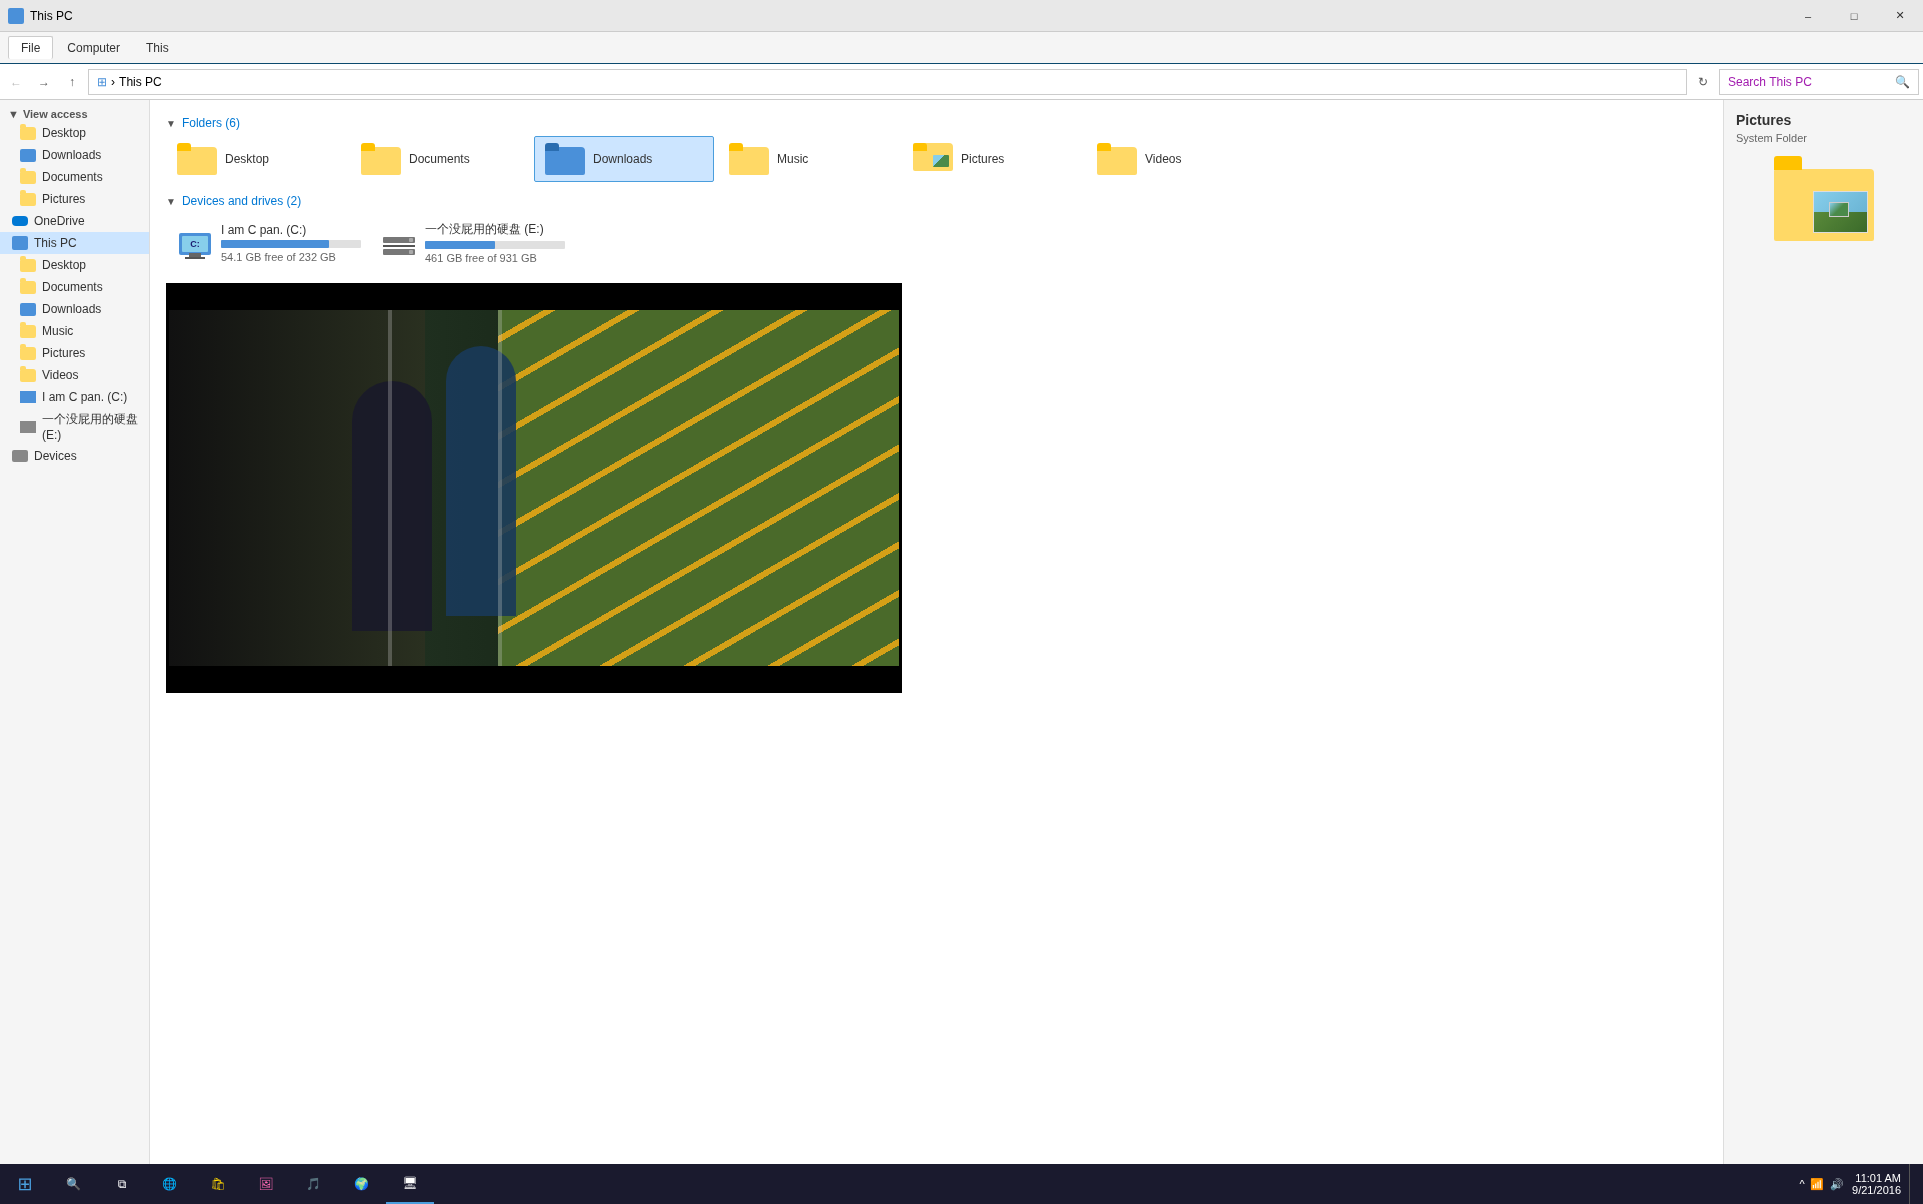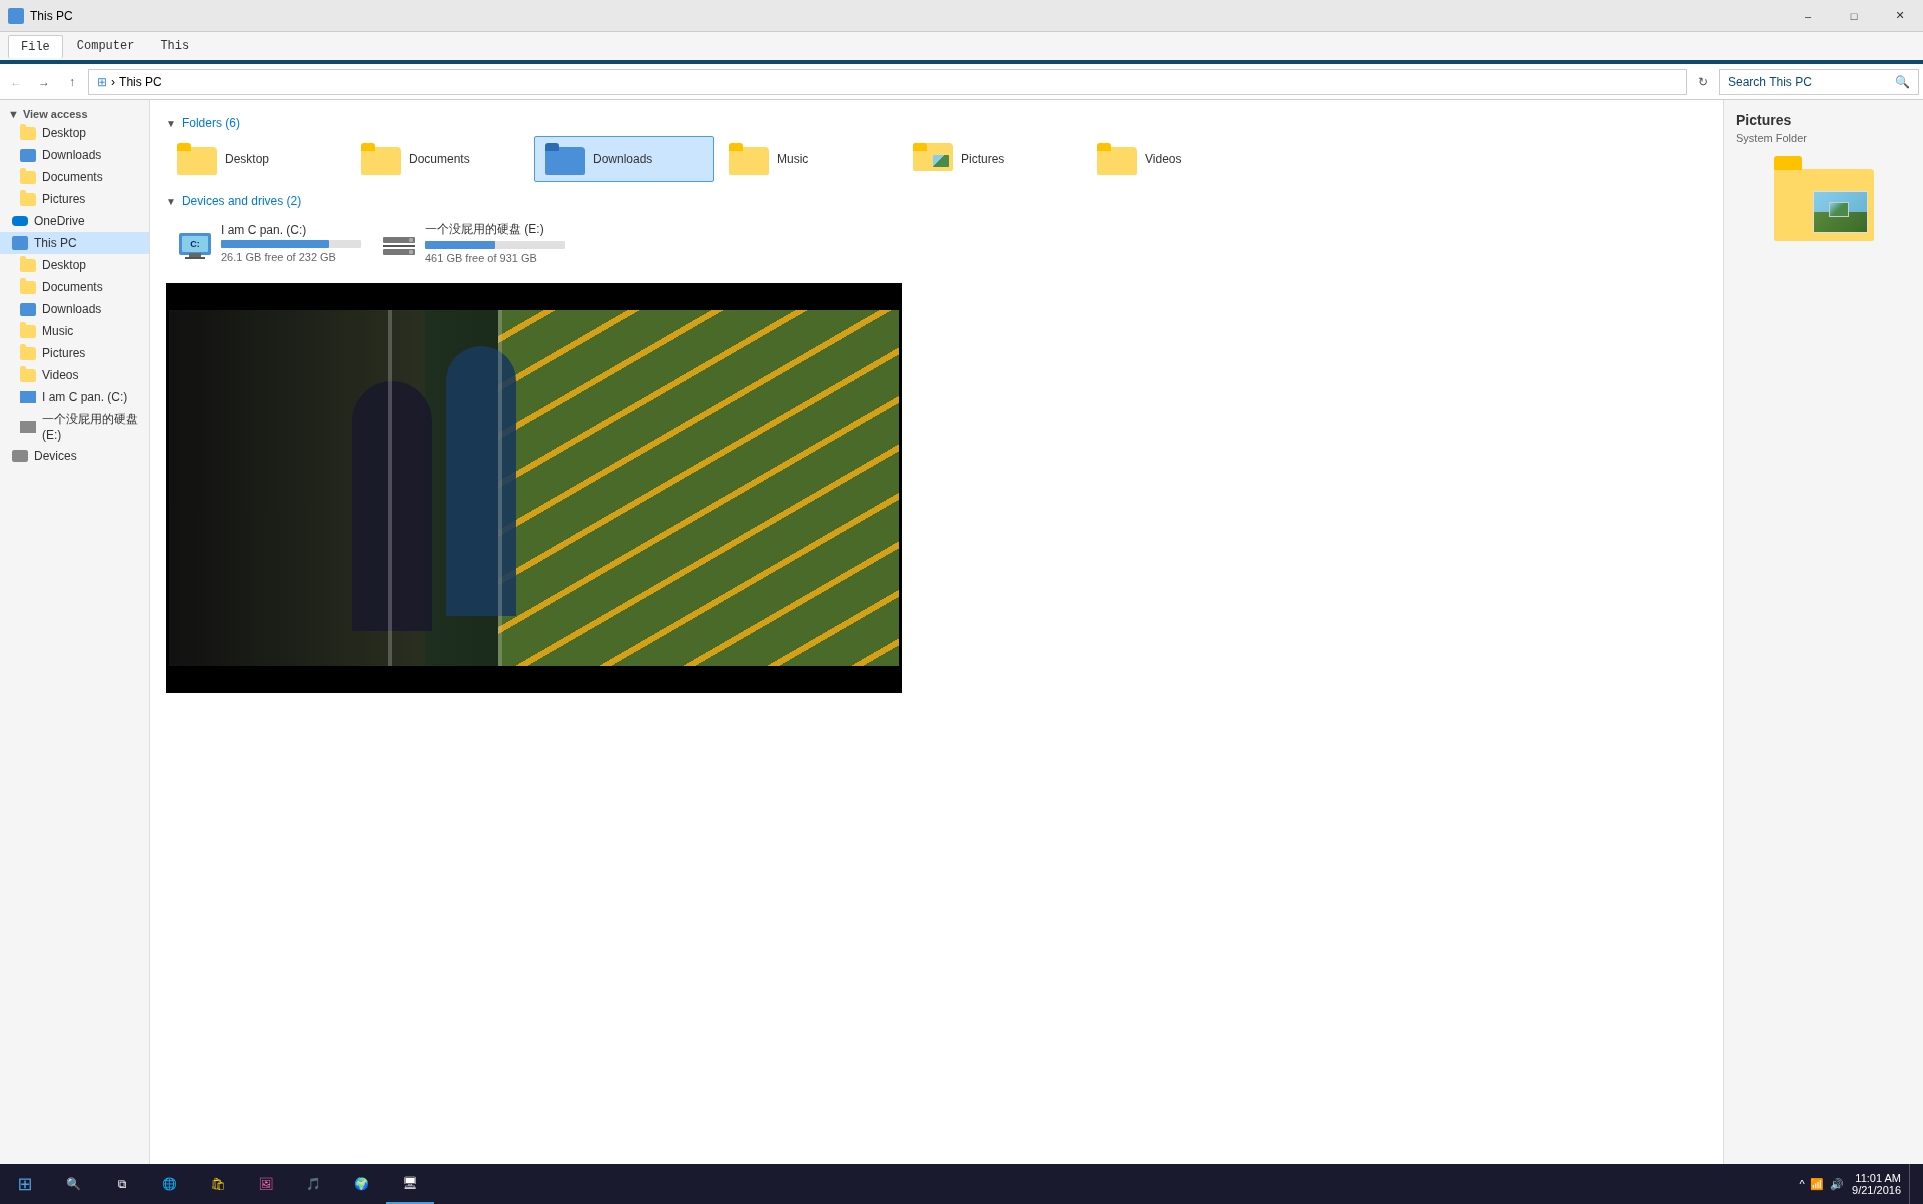--- a/index.html
+++ b/index.html
@@ -17,26 +17,25 @@
     }
     .title-bar-left { display: flex; align-items: center; gap: 6px; }
     .title-bar-icon { width: 16px; height: 16px; background: #4a90d9; border-radius: 2px; display: inline-block; }
     .title-bar-controls { display: flex; }
     .title-bar-btn { width: 46px; height: 32px; display: flex; align-items: center; justify-content: center; cursor: pointer; font-size: 11px; color: #333; }
 
     
     .ribbon {
       height: 32px;
       background: #f5f5f5;
-      border-bottom: 4px solid #0c4a6e;
+      border-bottom: 1px solid #0c4a6e;
       display: flex;
       align-items: center;
       padding: 0 8px;
       gap: 2px;
-      font-family: Liberation Mono, monospace;
     }
     .ribbon-tab {
       padding: 4px 12px;
       font-size: 12px;
       cursor: pointer;
       border-radius: 2px;
       color: #333;
     }
     .ribbon-tab.active { background: white; border: 1px solid #ccc; border-bottom: none; }
 
@@ -286,21 +285,21 @@
   <div class="nav-btn disabled">←</div>
   <div class="nav-btn">→</div>
   <div class="nav-btn">↑</div>
   <div class="address-path">
     <span style="color:#4a90d9; margin-right:4px;">⊞</span>
     <span style="margin-right:4px;">›</span>
     <span>This PC</span>
   </div>
   <div class="nav-btn">↻</div>
   <div class="search-box">
-    <span style="color:#0c4a6e;text-align:right;">Search This PC</span>
+    <span style="color:#a21caf;text-align:right;">Search This PC</span>
     <span style="margin-left:auto;">🔍</span>
   </div>
 </div>
 
 <div class="main-layout" style="position:relative;">
 
   <div class="sidebar">
 
     <div class="sidebar-section">
       <span>▼</span>
@@ -450,21 +449,21 @@
             <rect x="12" y="28" width="12" height="4" fill="#666"></rect>
             <rect x="8" y="32" width="20" height="2" fill="#555"></rect>
             <text x="18" y="22" text-anchor="middle" fill="#1a1a6e" font-size="9" font-weight="bold">C:</text>
           </svg>
         </div>
         <div class="drive-info">
           <div class="drive-name">I am C pan. (C:)</div>
           <div class="drive-bar-bg">
             <div class="drive-bar-fill" style="width:77%; background:#4a90d9;"></div>
           </div>
-          <div class="drive-free">26.1 GB free of 232 GB</div>
+          <div class="drive-free">54.1 GB free of 232 GB</div>
         </div>
       </div>
 
       <div class="drive-item">
         <div class="drive-icon-large">
           <svg width="36" height="36" viewBox="0 0 36 36">
             <rect x="2" y="12" width="32" height="6" rx="1" fill="#777"></rect>
             <rect x="2" y="20" width="32" height="2" fill="#555"></rect>
             <rect x="28" y="13" width="4" height="4" rx="1" fill="#aaa"></rect>
             <rect x="2" y="24" width="32" height="6" rx="1" fill="#777"></rect>

